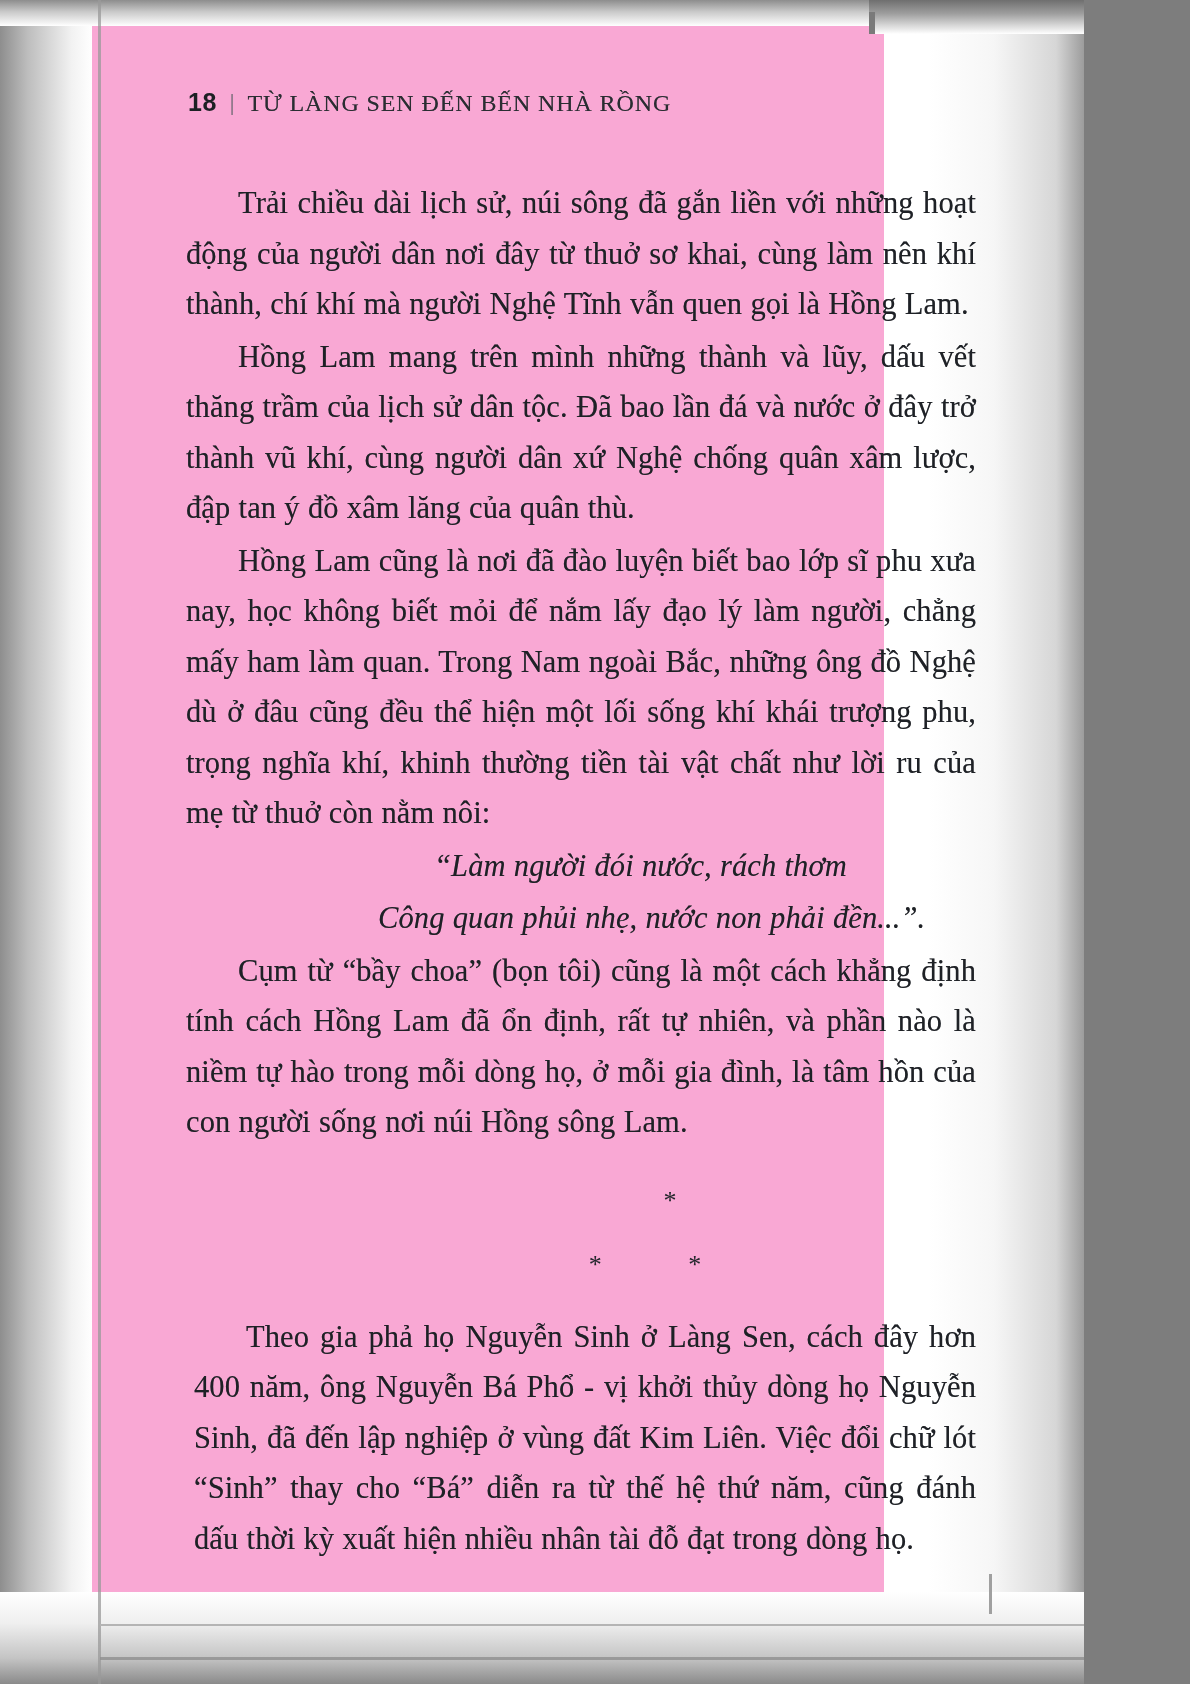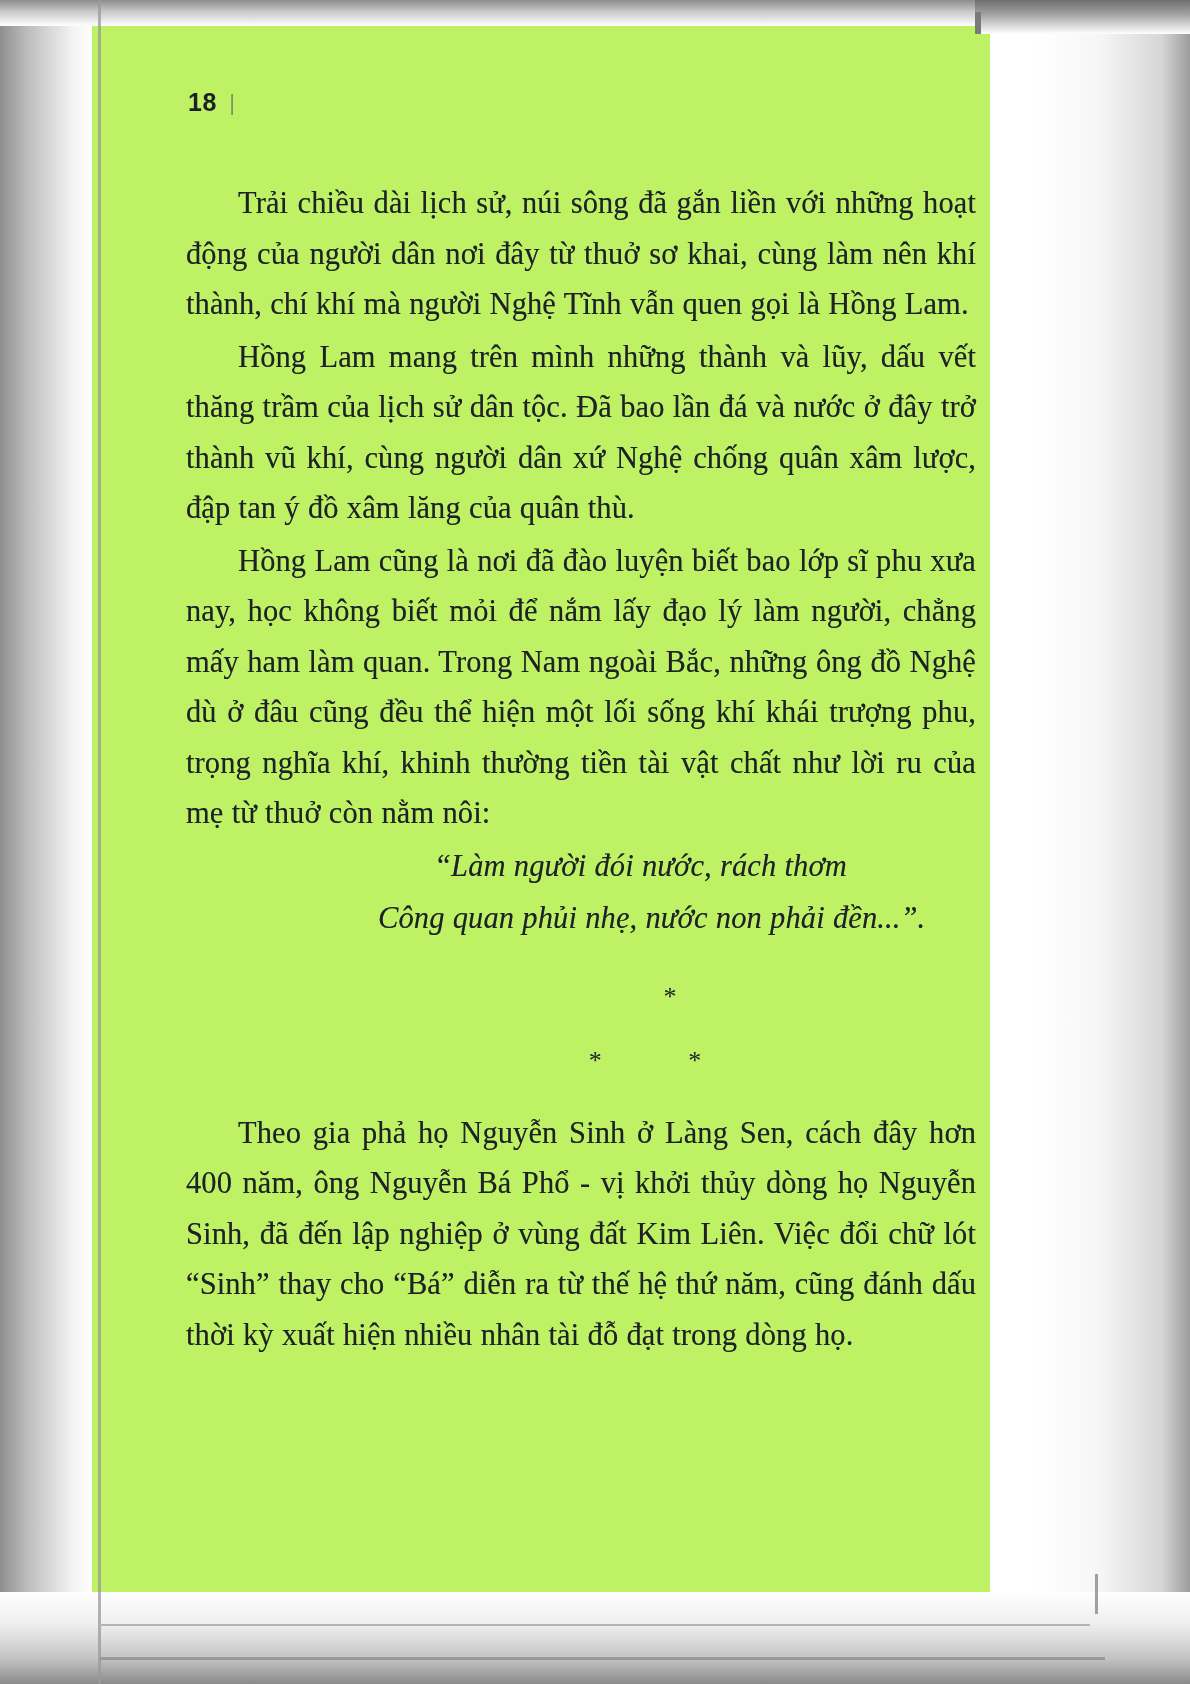--- a/index.html
+++ b/index.html
@@ -10,23 +10,23 @@
   body {
     width: 1190px;
     height: 1684px;
     overflow: hidden;
     font-family: "Liberation Serif", "DejaVu Serif", serif;
   }
 
   
   #scan-page {
     position: relative;
-    width: 1190px;
+    width: 1084px;
     height: 1684px;
-    background: #bef264;
+    background: #f9a8d4;
     overflow: hidden;
   }
 
   
   .scan-bed-left {
     position: absolute;
     left: 0; top: 0;
     width: 92px; height: 1684px;
     background: linear-gradient(to right, #8e8e8e 0%, #bdbdbd 30%, #f2f2f2 78%, #ffffff 100%);
     z-index: 4;
@@ -159,21 +159,21 @@
     text-align: justify;
     text-indent: 52px;
     font-size: 30.5px;
     line-height: 50.5px;
     color: #1e2126;
     letter-spacing: .1px;
     word-spacing: .5px;
     text-shadow: 0 0 .55px rgba(30,33,38,.5);
     font-weight: 400;
   }
-  p.para:last-child { margin-bottom: 0; }
+  p.para:last-child { margin-bottom: 0; margin-left: 8px; }
 
   .verse {
     margin: 10px 0 0 0;
     font-style: italic;
     font-size: 29.5px;
     line-height: 52px;
     color: #1e2126;
     text-indent: 0;
     text-align: left;
     text-shadow: 0 0 .5px rgba(30,33,38,.45);
@@ -205,31 +205,33 @@
 
 <div id="scan-page">
 
   <div class="paper-vignette"></div>
 
   <div class="content">
 
     <div class="running-head">
       <span class="rh-folio">18</span>
       <span class="rh-bar">|</span>
+      <span class="rh-title">TỪ LÀNG SEN ĐẾN BẾN NHÀ RỒNG</span>
     </div>
 
     <div class="body-col">
 
       <p class="para">Trải chiều dài lịch sử, núi sông đã gắn liền với những hoạt động của người dân nơi đây từ thuở sơ khai, cùng làm nên khí thành, chí khí mà người Nghệ Tĩnh vẫn quen gọi là Hồng Lam.</p>
       <p class="para">Hồng Lam mang trên mình những thành và lũy, dấu vết thăng trầm của lịch sử dân tộc. Đã bao lần đá và nước ở đây trở thành vũ khí, cùng người dân xứ Nghệ chống quân xâm lược, đập tan ý đồ xâm lăng của quân thù.</p>
       <p class="para">Hồng Lam cũng là nơi đã đào luyện biết bao lớp sĩ phu xưa nay, học không biết mỏi để nắm lấy đạo lý làm người, chẳng mấy ham làm quan. Trong Nam ngoài Bắc, những ông đồ Nghệ dù ở đâu cũng đều thể hiện một lối sống khí khái trượng phu, trọng nghĩa khí, khinh thường tiền tài vật chất như lời ru của mẹ từ thuở còn nằm nôi:</p>
 
       <p class="para verse verse-1">“Làm người đói nước, rách thơm</p>
       <p class="para verse verse-2">Công quan phủi nhẹ, nước non phải đền...”.</p>
 
+      <p class="para">Cụm từ “bầy choa” (bọn tôi) cũng là một cách khẳng định tính cách Hồng Lam đã ổn định, rất tự nhiên, và phần nào là niềm tự hào trong mỗi dòng họ, ở mỗi gia đình, là tâm hồn của con người sống nơi núi Hồng sông Lam.</p>
 
       <div class="sep-block">
         <div class="sep-single">*</div>
         <div class="sep-double">*  *</div>
       </div>
 
       <p class="para">Theo gia phả họ Nguyễn Sinh ở Làng Sen, cách đây hơn 400 năm, ông Nguyễn Bá Phổ - vị khởi thủy dòng họ Nguyễn Sinh, đã đến lập nghiệp ở vùng đất Kim Liên. Việc đổi chữ lót “Sinh” thay cho “Bá” diễn ra từ thế hệ thứ năm, cũng đánh dấu thời kỳ xuất hiện nhiều nhân tài đỗ đạt trong dòng họ.</p>
 
     </div>
   </div>

